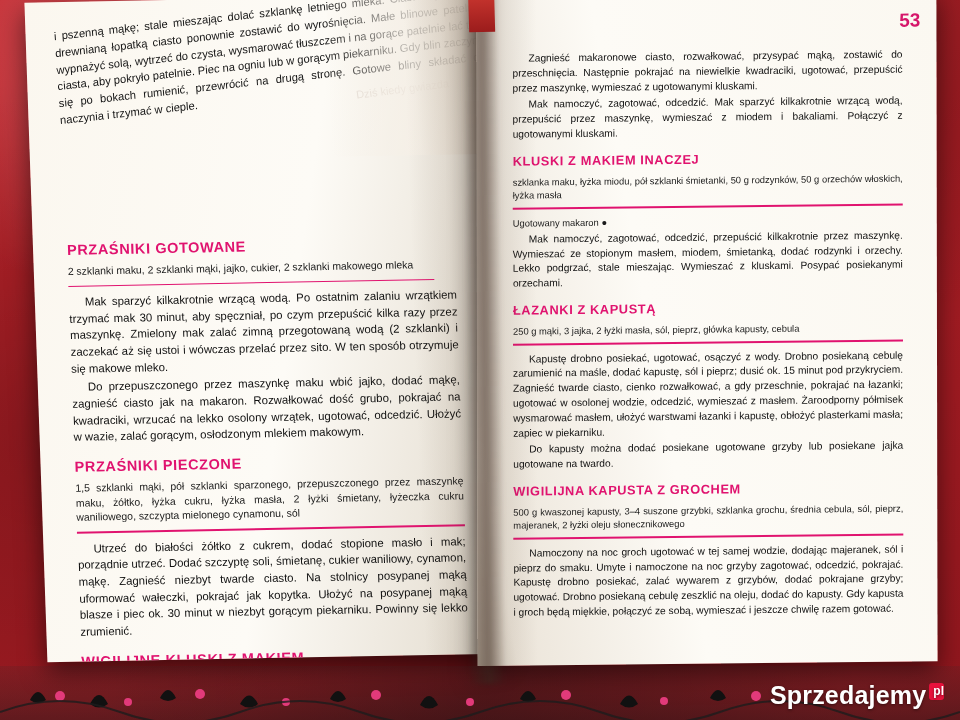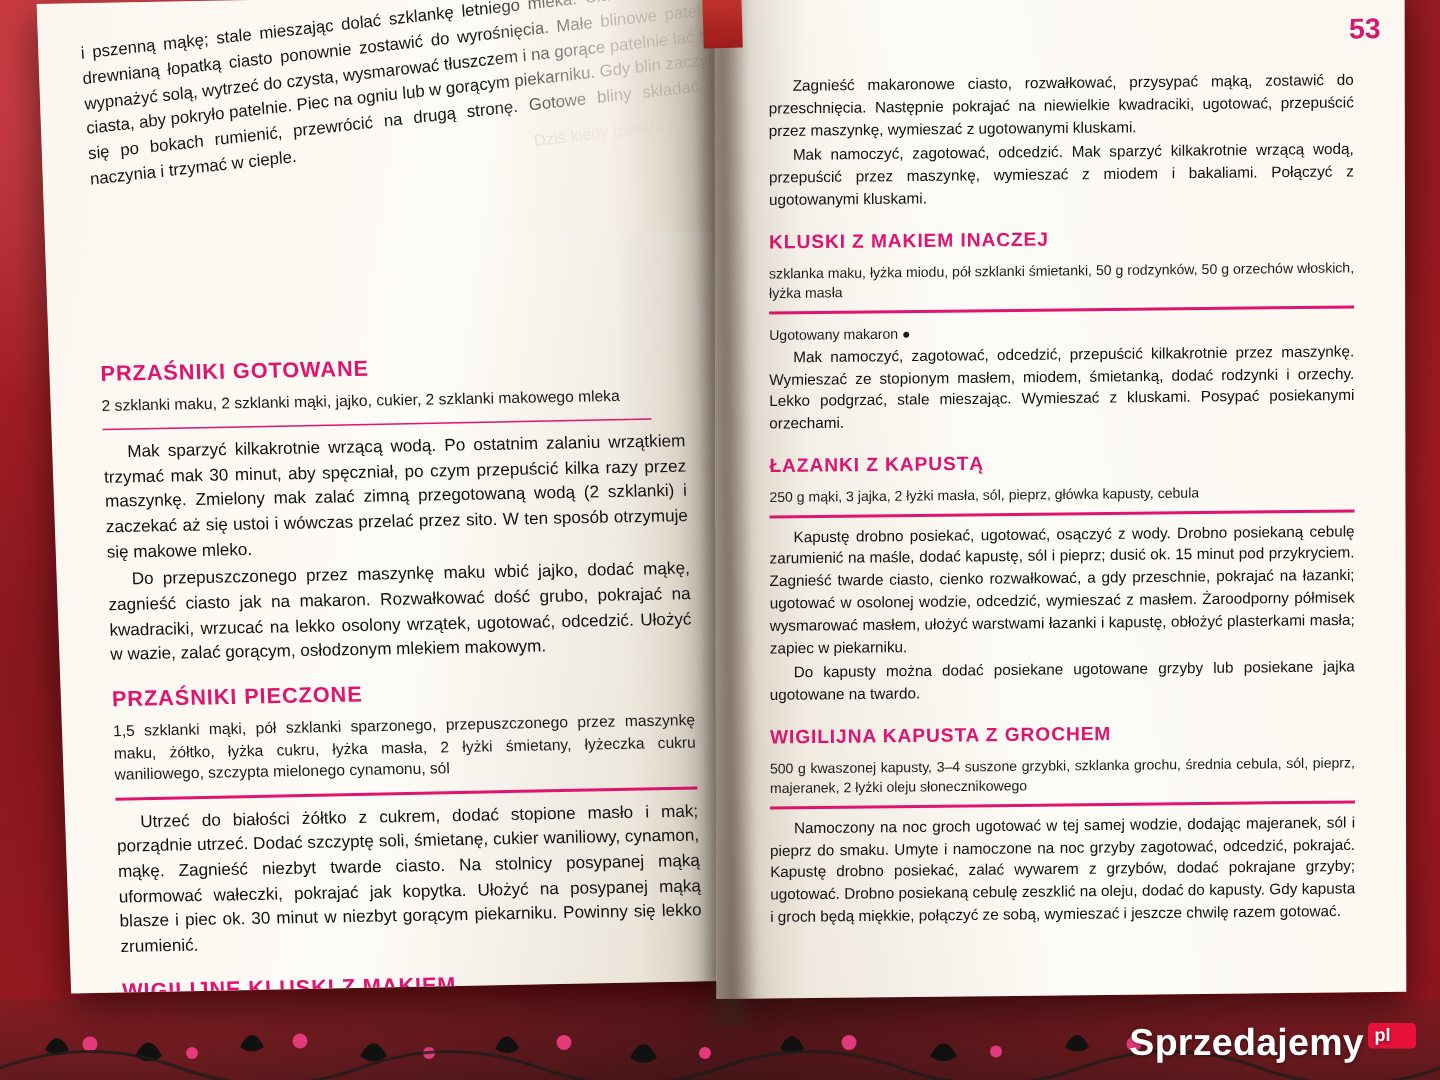--- a/index.html
+++ b/index.html
@@ -192,21 +192,21 @@
     color: #ffffff;
     letter-spacing: 0.2px;
     text-shadow: 0 1px 3px rgba(0,0,0,0.5);
     z-index: 30;
   }
   .watermark .tld {
     display: inline-block;
     background: #e8113c;
     color: #fff;
     font-size: 12px;
-    padding: 1px 17px 2px 4px;
+    padding: 1px 0 2px 4px;
     border-radius: 3px;
     margin-left: 3px;
     vertical-align: 9px;
     letter-spacing: 0;
   }
 
   
   .ghost {
     position: absolute;
     right: 4px; top: 86px;

